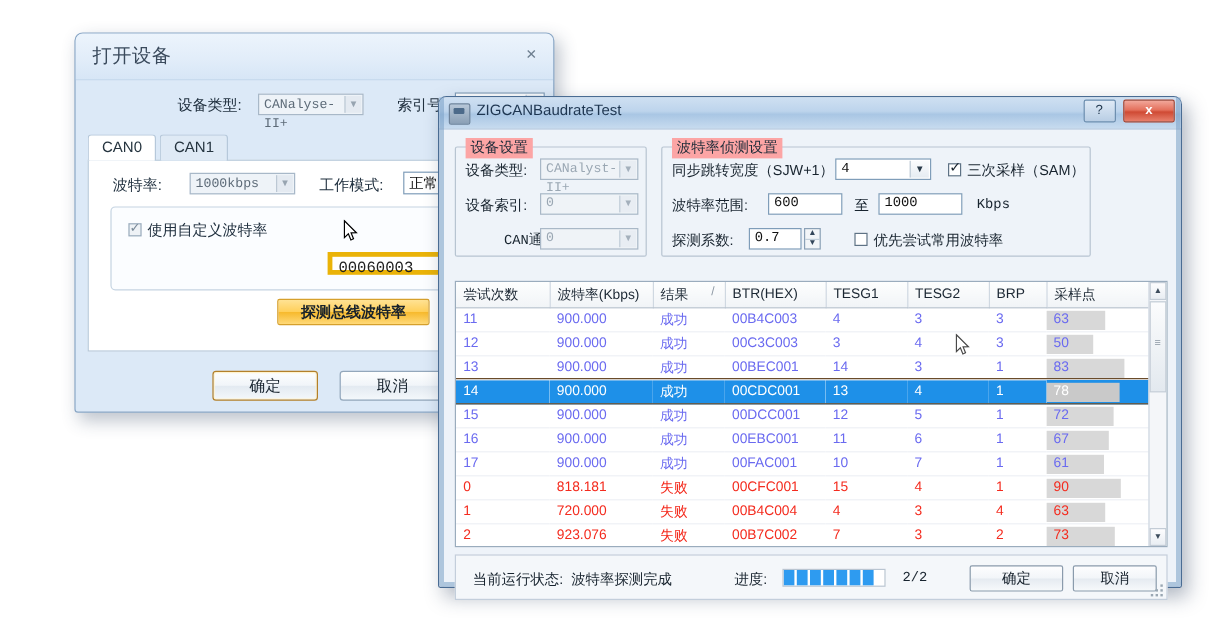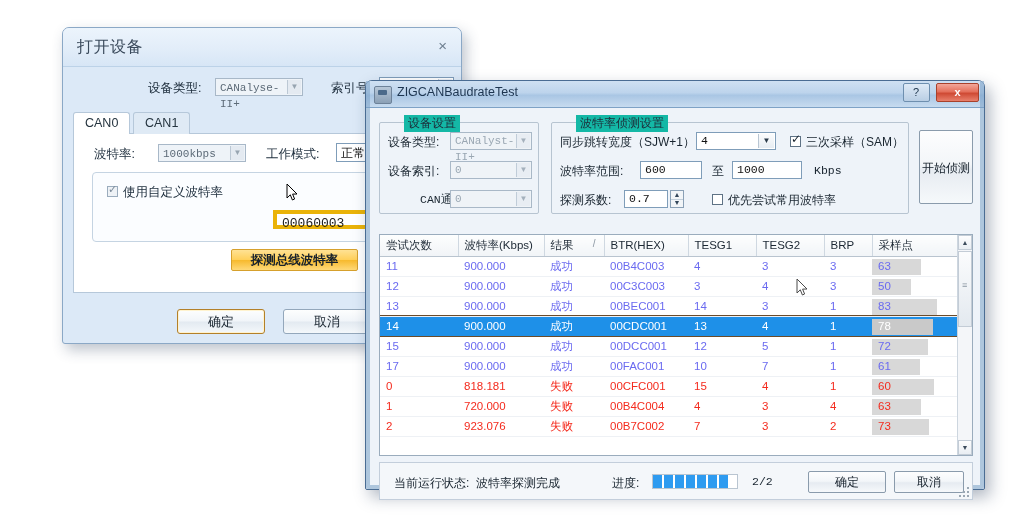--- a/index.html
+++ b/index.html
@@ -158,21 +158,21 @@
     border-color:#a8412c; color:#ffffff; font-weight:bold;
   }
   #dlg2 .client { position: absolute; left: 5px; top: 27px; right: 5px; bottom: 5px; }
 
   .gbox {
     position: absolute; border: 1px solid #b7c4d1; border-radius: 2px;
     box-sizing: border-box; background: transparent;
   }
   .gbox > .legend {
     position: absolute; top: -8px; left: 8px; padding: 0 4px;
-    background: #14b8a6; font-size: 12px; color: #1d2b38; margin-left: 16px;
+    background: #fca5a5; font-size: 12px; color: #1d2b38;
   }
   .lbl2 { position: absolute; font-size: 12px; color: #18242f; }
   .lbl2.mono { font-family: "Liberation Mono","DejaVu Sans Mono", monospace; font-size: 11.5px; }
   .ro-field {
     position: absolute; height: 18px; box-sizing: border-box;
     background: #eff3f7; border: 1px solid #a9b8c7;
     font-size: 11px; color: #9aa7b3; line-height: 16px; padding: 0 16px 0 4px;
     font-family: "Liberation Mono","DejaVu Sans Mono", monospace;
   }
   .ro-field .arw {
@@ -415,21 +415,20 @@
         </span>
         <span class="spin" style="left:118px; top:67px;">
           <span class="up">▲</span>
           <span class="dn">▼</span>
         </span>
         <span class="chk2" style="left:160px; top:69px;">
           <span class="b"></span><span>优先尝试常用波特率</span>
         </span>
       </div>
 
-      <div class="btn2" style="left:548px; top:22px; width:54px; height:74px; line-height:74px;">开始侦测</div>
 
       <div id="grid">
         <table>
           <colgroup>
             <col style="width:78px">
               <col style="width:86px">
               <col style="width:60px">
               <col style="width:84px">
             <col style="width:68px">
               <col style="width:68px">
@@ -493,38 +492,48 @@
                 <td>15</td>
                 <td>900.000</td>
                 <td>成功</td>
                 <td>00DCC001</td>
                 <td>12</td>
                 <td>5</td>
                 <td>1</td>
                 <td class="sp-cell"><span class="sp-bar" style="width: 56px;"></span><span class="sp-val">72</span></td>
               </tr>
               <tr class="">
+                <td>16</td>
+                <td>900.000</td>
+                <td>成功</td>
+                <td>00EBC001</td>
+                <td>11</td>
+                <td>6</td>
+                <td>1</td>
+                <td class="sp-cell"><span class="sp-bar" style="width: 52px;"></span><span class="sp-val">67</span></td>
+              </tr>
+              <tr class="">
                 <td>17</td>
                 <td>900.000</td>
                 <td>成功</td>
                 <td>00FAC001</td>
                 <td>10</td>
                 <td>7</td>
                 <td>1</td>
                 <td class="sp-cell"><span class="sp-bar" style="width: 48px;"></span><span class="sp-val">61</span></td>
               </tr>
               <tr class="fail ">
                 <td>0</td>
                 <td>818.181</td>
                 <td>失败</td>
                 <td>00CFC001</td>
                 <td>15</td>
                 <td>4</td>
                 <td>1</td>
-                <td class="sp-cell"><span class="sp-bar" style="width: 62px;"></span><span class="sp-val">60</span></td>
+                <td class="sp-cell"><span class="sp-bar" style="width: 62px;"></span><span class="sp-val">90</span></td>
               </tr>
               <tr class="fail ">
                 <td>1</td>
                 <td>720.000</td>
                 <td>失败</td>
                 <td>00B4C004</td>
                 <td>4</td>
                 <td>3</td>
                 <td>4</td>
                 <td class="sp-cell"><span class="sp-bar" style="width: 49px;"></span><span class="sp-val">63</span></td>

